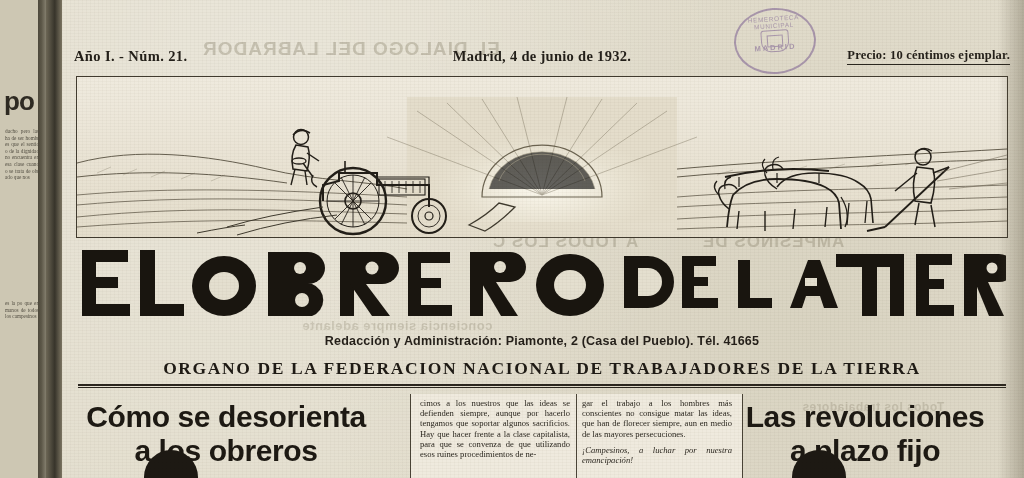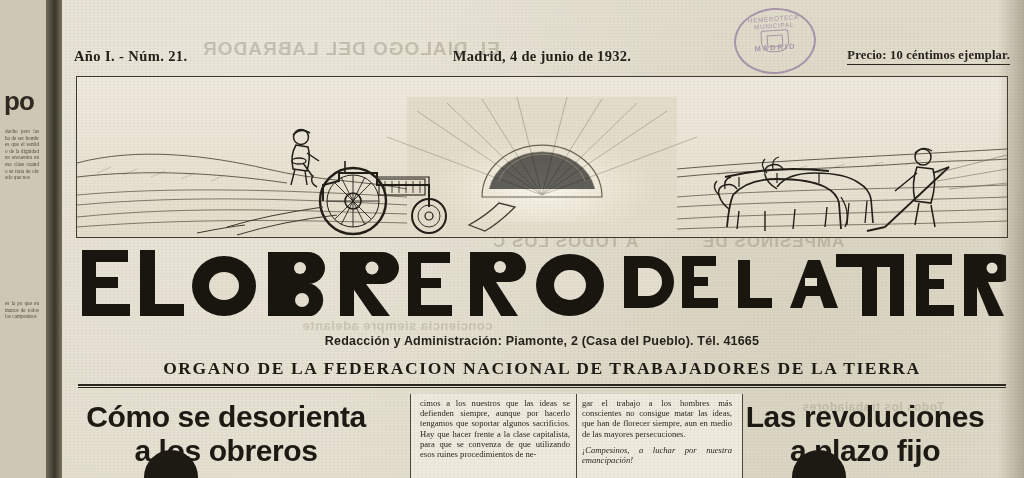--- a/index.html
+++ b/index.html
@@ -29,21 +29,20 @@
     background: linear-gradient(to right,
         #9b937f 0%, #b3ab95 14%, #6d6757 34%,
         #3b372c 46%, #5c5748 56%, #cfc9b6 74%, #e3dece 100%);
   }
   .left-page {
     position: absolute;
     left: 0; top: 0;
     width: 38px; height: 478px;
     background: #cdc7b3;
     overflow: hidden;
-    padding-left: 28px;
   }
   .left-page .lp-title {
     position: absolute;
     left: 4px; top: 86px;
     font-family: "Liberation Sans", sans-serif;
     font-weight: bold;
     font-size: 26px;
     color: #2e2a22;
     letter-spacing: -1px;
   }

